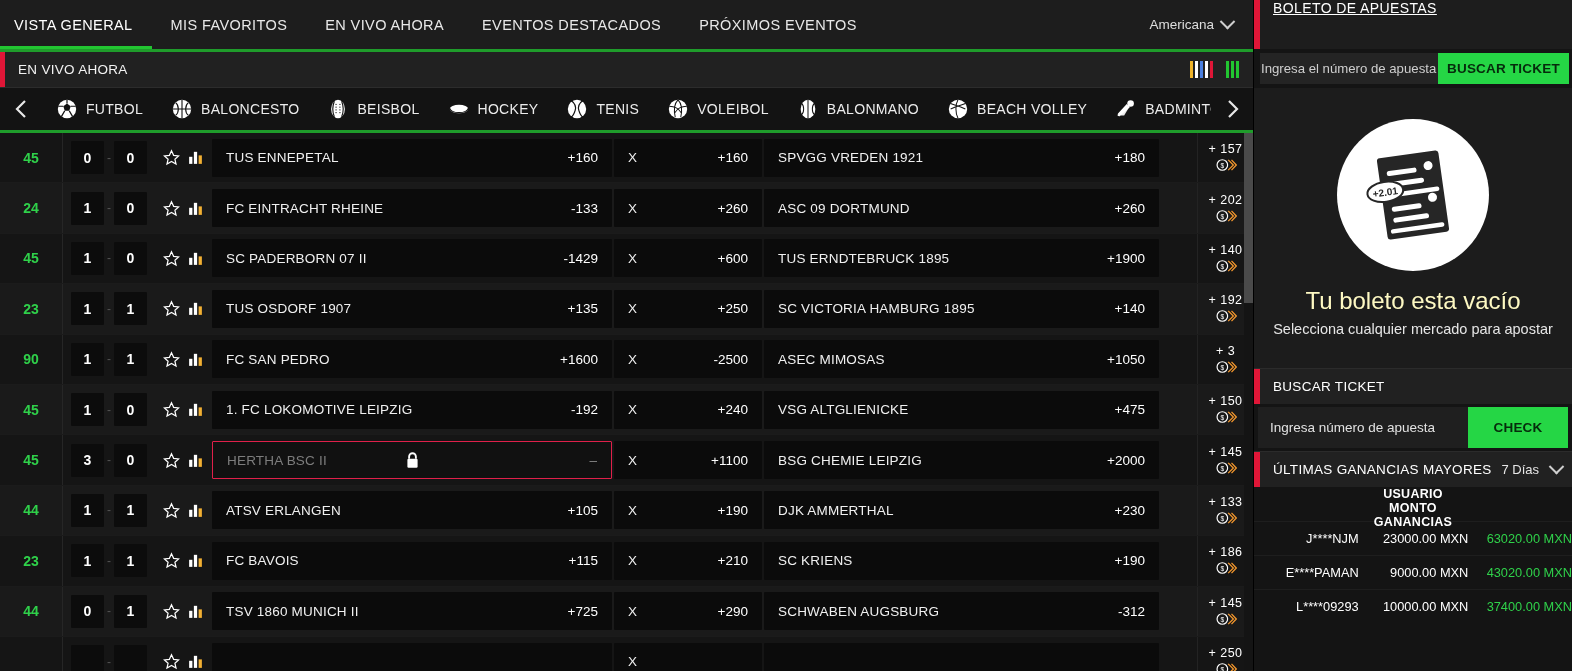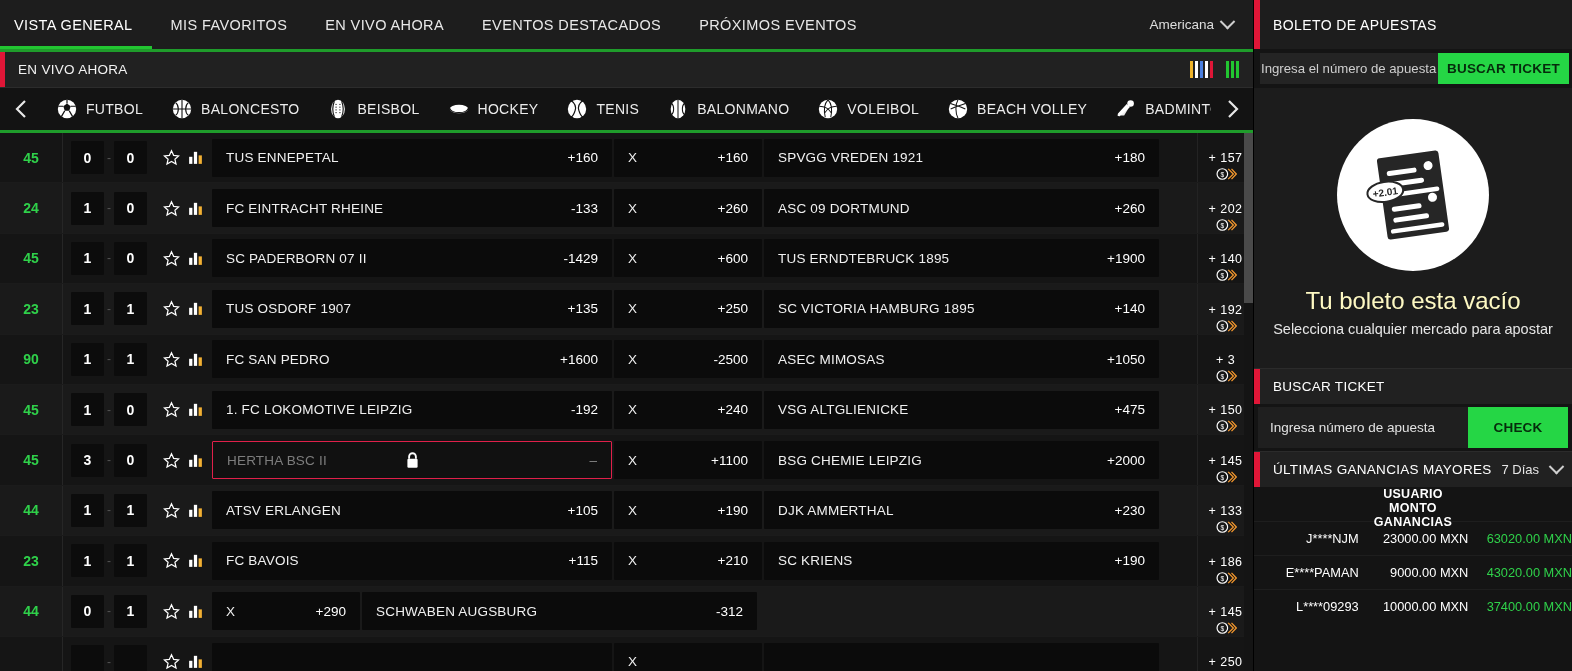--- a/index.html
+++ b/index.html
@@ -103,33 +103,33 @@
   
   .c-home.locked {
     border: 1px solid #e0204a; background: #111; position: relative; justify-content: flex-start;
   }
   .c-home.locked .teamname { color: #7d7d7d; }
   .lockwrap { position: absolute; left: 0; right: 0; display: flex; justify-content: center; pointer-events: none; }
   .c-home.locked .odd { color: #8a8a8a; }
 
   .c-more {
     margin-left: auto; width: 56px; height: 100%; display: flex; flex-direction: column;
-    align-items: center; justify-content: flex-end; gap: 1px; cursor: pointer; flex: none;
+    align-items: center; justify-content: center; gap: 1px; cursor: pointer; flex: none;
     border-left: 1px solid #232323;
   }
   .morecount { font-size: 12.5px; color: #ffffff; letter-spacing: .5px; }
 
   
   .vscroll { position: absolute; top: 0; right: 0; width: 9px; height: 100%; background: #141414; }
   .vthumb { width: 9px; background: #4a4a4a; border-radius: 0; }
 
   
   .side { width: 319px; height: 671px; background: #141414; display: flex; flex-direction: column;
           border-left: 1px solid #000; }
-  .side-hdr { height: 49px; background: #1d1d1d; display: flex; align-items: center; flex: none; }
+  .side-hdr { height: 49px; background: #1d1d1d; display: flex; flex: none; text-decoration: underline; }
   .side-hdr .redbar { width: 6px; height: 100%; background: #e01637; flex: none; }
   .side-hdr .t { padding-left: 13px; font-size: 14px; letter-spacing: .4px; color: #fff; }
 
   .searchrow { height: 39px; display: flex; align-items: stretch; padding: 4px 6px 4px 6px;
                background: #141414; flex: none; }
   .searchrow .inp {
     flex: 1; background: #242424; border: none; color: #cfcfcf; font-size: 13.2px;
     padding: 0 1px; font-family: "Liberation Sans", sans-serif; outline: none; overflow: hidden;
     white-space: nowrap;
   }
@@ -273,34 +273,34 @@
               <svg class="sicon" viewBox="0 0 24 24">
                 <circle cx="12" cy="12" r="10" fill="#ffffff"></circle>
                 <path d="M6 3c4 3 5 7 4 10.5S7 20 5.5 21M18 3c-4 3-5 7-4 10.5s3 6.5 4.5 7.5" stroke="#111" stroke-width="1.3" fill="none"></path>
               </svg>
             </span>
             <span>TENIS</span>
           </div>
           <div class="sport">
             <span style="display: flex;">
               <svg class="sicon" viewBox="0 0 24 24">
-                <ellipse cx="12" cy="12" rx="8" ry="10" fill="#ffffff"></ellipse>
-                <path d="M12 2v20M5 6c3 2 3 10 0 12M19 6c-3 2-3 10 0 12" stroke="#111" stroke-width="1.1" fill="none"></path>
+                <circle cx="12" cy="12" r="10" fill="#ffffff"></circle>
+                <path d="M12 2c-4 4-5 10-3 19M12 2c4 4 5 10 3 19M2.5 9c5 0 10 2 13 7M21.5 9c-5 0-10 2-13 7" stroke="#111" stroke-width="1.1" fill="none"></path>
               </svg>
             </span>
-            <span>BALONMANO</span>
+            <span>VOLEIBOL</span>
           </div>
           <div class="sport">
             <span style="display: flex;">
               <svg class="sicon" viewBox="0 0 24 24">
-                <circle cx="12" cy="12" r="10" fill="#ffffff"></circle>
-                <path d="M12 2c-4 4-5 10-3 19M12 2c4 4 5 10 3 19M2.5 9c5 0 10 2 13 7M21.5 9c-5 0-10 2-13 7" stroke="#111" stroke-width="1.1" fill="none"></path>
+                <ellipse cx="12" cy="12" rx="8" ry="10" fill="#ffffff"></ellipse>
+                <path d="M12 2v20M5 6c3 2 3 10 0 12M19 6c-3 2-3 10 0 12" stroke="#111" stroke-width="1.1" fill="none"></path>
               </svg>
             </span>
-            <span>VOLEIBOL</span>
+            <span>BALONMANO</span>
           </div>
           <div class="sport">
             <span style="display: flex;">
               <svg class="sicon" viewBox="0 0 24 24">
                 <circle cx="12" cy="12" r="10" fill="#ffffff"></circle>
                 <path d="M12 2c-3 5-3 15 0 20M4 6c4 2 8 2 16 6M20 6c-4 2-8 2-16 6" stroke="#111" stroke-width="1.1" fill="none"></path>
               </svg>
             </span>
             <span>BEACH VOLLEY</span>
           </div>
@@ -691,20 +691,24 @@
     <div class="c-icons">
               <svg width="17" height="17" viewBox="0 0 24 24">
                 <polygon points="12,2.5 15,9 22,9.8 16.8,14.4 18.4,21.3 12,17.7 5.6,21.3 7.2,14.4 2,9.8 9,9" fill="none" stroke="#ffffff" stroke-width="1.7"></polygon>
               </svg>
               <svg width="17" height="17" viewBox="0 0 24 24">
                 <rect x="3" y="11" width="4.6" height="10" fill="#ffffff"></rect>
                 <rect x="9.7" y="4" width="4.6" height="17" fill="#ffffff"></rect>
                 <rect x="16.4" y="9" width="4.6" height="12" fill="#f2b033"></rect>
               </svg>
             </div>
+    <div class="c-home">
+         <span class="teamname">TSV 1860 MUNICH II</span>
+         <span class="odd">+725</span>
+       </div>
     <div class="c-draw">
       <span class="xlabel">X</span>
       <span class="odd">+290</span>
     </div>
     <div class="c-away">
       <span class="teamname">SCHWABEN AUGSBURG</span>
       <span class="odd">-312</span>
     </div>
     <div class="c-more">
       <span class="morecount">+ 145</span>

